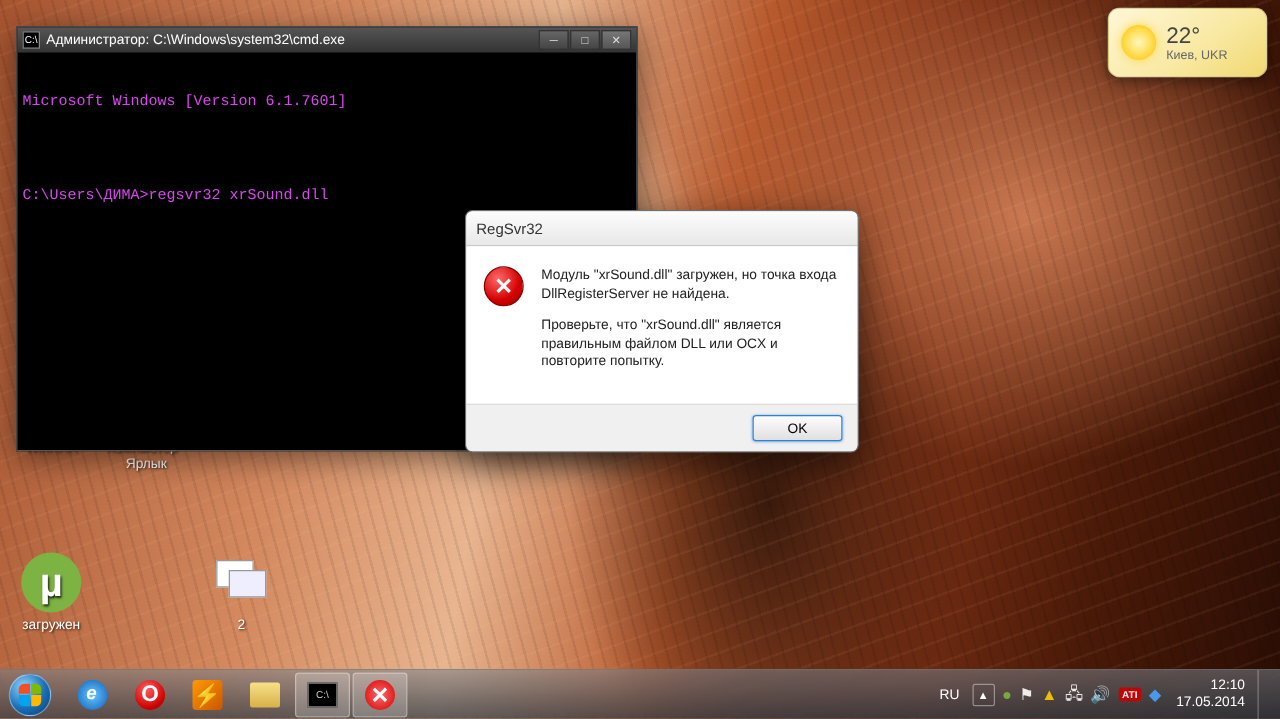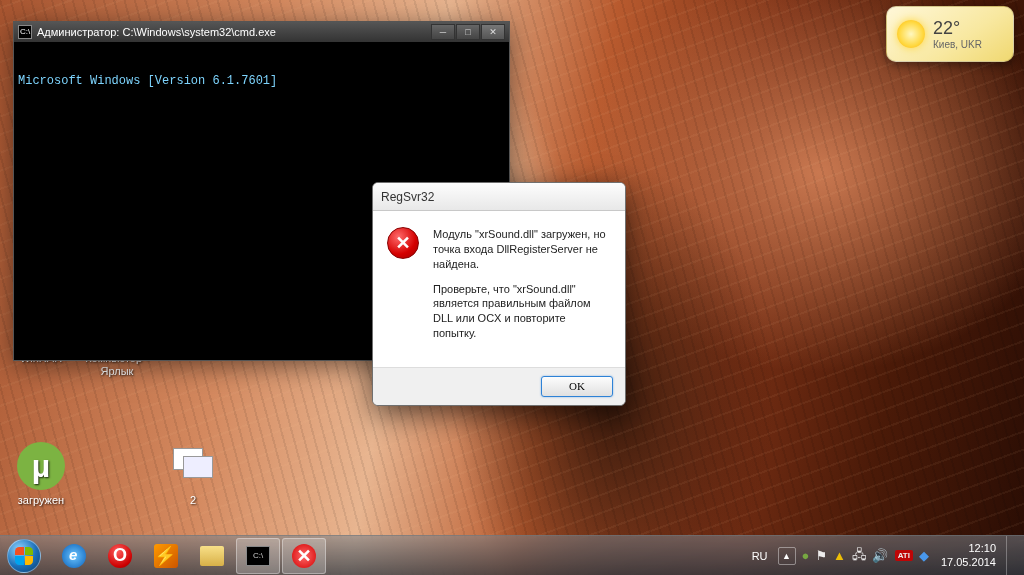--- a/index.html
+++ b/index.html
@@ -51,28 +51,28 @@
 .cmd-title {
   height: 20px; background: linear-gradient(#555,#333);
   display: flex; align-items: center; padding: 0 4px;
   color: #fff; font-size: 11px;
 }
 .cmd-title .cico { width: 14px; height: 14px; background: #000; border: 1px solid #888; margin-right: 5px; font-size: 8px; text-align: center; line-height: 12px; }
 .cmd-ctrls { margin-left: auto; display: flex; gap: 1px; }
 .cmd-btn { width: 24px; height: 16px; background: linear-gradient(#666,#444); border: 1px solid #333; color: #ddd; font-size: 9px; display: flex; align-items: center; justify-content: center; cursor: pointer; }
 .cmd-btn.close { background: linear-gradient(#777,#555); }
 .cmd-body {
-  padding: 2px 4px; color: #7dd3fc;
+  padding: 2px 4px; color: #d946ef;
   font-family: "Consolas", "Courier New", monospace; font-size: 12px;
   line-height: 1.25; white-space: pre-wrap;
 }
 .cmd-body .line { display: block; }
 
 .dialog {
-  position: absolute; left: 372px; top: 182px; width: 254px;
+  position: absolute; left: 372px; top: 168px; width: 315px;
   background: #f0f0f0; border: 1px solid #707070;
   box-shadow: 0 8px 30px rgba(0,0,0,0.6); z-index: 10;
   border-radius: 6px; overflow: hidden;
 }
 .dlg-title {
   height: 28px;
   background: linear-gradient(#fdfdfd,#e8e8e8);
   border-bottom: 1px solid #c8c8c8;
   display: flex; align-items: center; padding: 0 8px;
   font-size: 12px; color: #333;
@@ -92,21 +92,20 @@
 .dlg-foot {
   padding: 8px 12px; text-align: right;
   background: #f0f0f0; border-top: 1px solid #ddd;
 }
 .ok-btn {
   min-width: 72px; height: 21px;
   background: linear-gradient(#fdfdfd,#e0e0e0);
   border: 1px solid #2e82d6; border-radius: 3px;
   font-size: 11px; cursor: pointer;
   box-shadow: 0 0 2px rgba(46,130,214,0.6);
-  font-family: Liberation Serif, serif;
 }
 
 .weather {
   position: absolute; right: 10px; top: 6px; width: 128px; height: 56px;
   background: linear-gradient(145deg,#fff7d8,#f8e8a0 60%,#f0d870);
   border-radius: 10px; border: 1px solid rgba(0,0,0,0.15);
   box-shadow: 0 3px 10px rgba(0,0,0,0.4);
   z-index: 3; padding: 6px 10px;
   display: flex; align-items: center; gap: 8px;
 }
@@ -223,20 +222,21 @@
     <span>Администратор: C:\Windows\system32\cmd.exe</span>
     <div class="cmd-ctrls">
       <div class="cmd-btn">─</div>
       <div class="cmd-btn">□</div>
       <div class="cmd-btn close">✕</div>
     </div>
   </div>
   <div class="cmd-body">
     <span class="line">Microsoft Windows [Version 6.1.7601]</span>
     <span class="line"></span>
+    <span class="line">C:\Users\ДИМА&gt;regsvr32 xrSound.dll</span>
     <span class="line"></span>
   </div>
 </div>
 
 <div class="dialog">
   <div class="dlg-title">
     <span>RegSvr32</span>
   </div>
   <div class="dlg-body">
     <div class="err-icon">✕</div>

